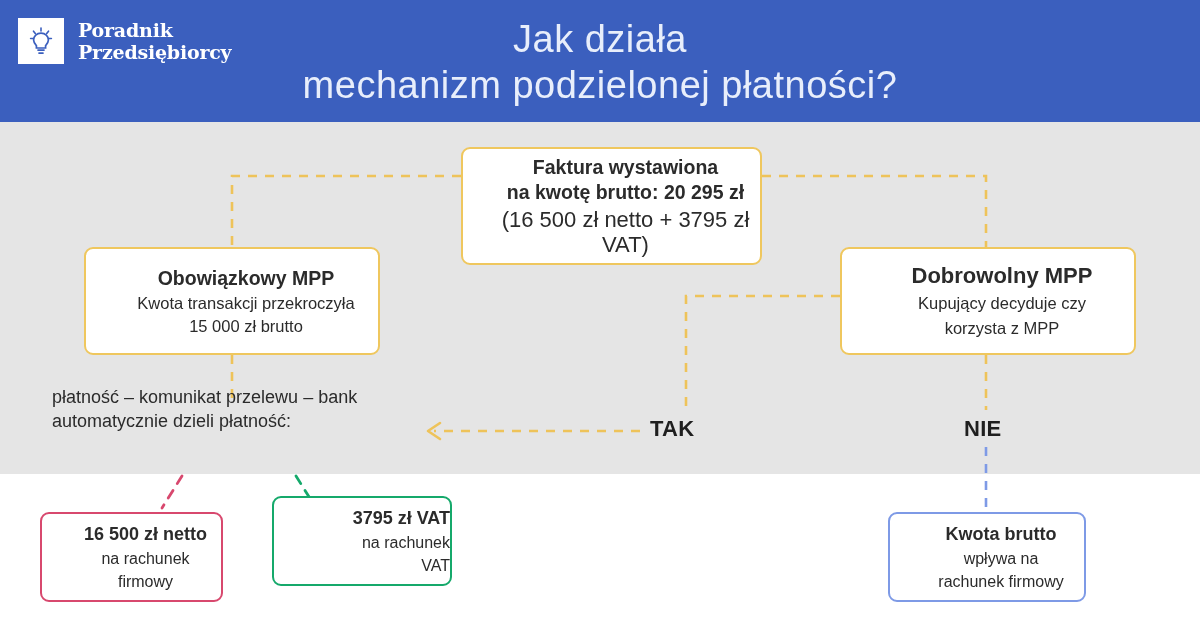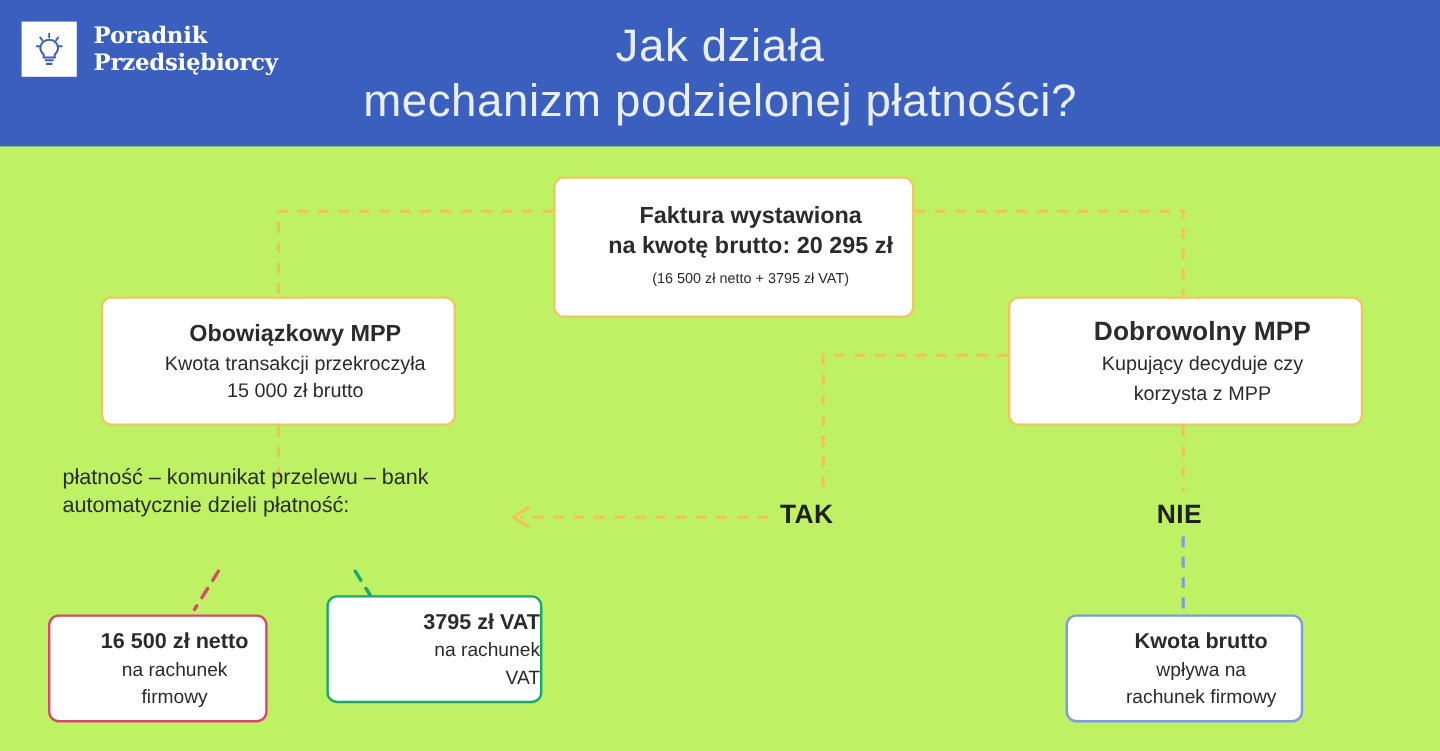--- a/index.html
+++ b/index.html
@@ -2,21 +2,21 @@
 <html><head>
 <meta charset="utf-8">
 <style>
   * { box-sizing: border-box; margin: 0; padding: 0; }
   html, body {
     width: 1200px; height: 626px;
     font-family: "Liberation Sans", sans-serif;
     background: #ffffff;
     overflow: hidden;
   }
-  #page { position: relative; width: 1200px; height: 626px; background: #bef264; }
+  #page { position: relative; width: 1200px; height: 474px; background: #e5e5e5; }
 
   
   .header {
     position: absolute; left: 0; top: 0; width: 1200px; height: 122px;
     background: #3b5fbe;
   }
   .logo-wrap {
     position: absolute; left: 18px; top: 18px;
     display: flex; align-items: center; gap: 14px;
   }
@@ -57,21 +57,21 @@
   }
   .box .bold { font-weight: bold; }
   .box .reg { font-weight: normal; }
 
   
   #box-invoice {
     left: 461px; top: 147px; width: 301px; height: 118px;
     border: 2.5px solid #efc75e;
   }
   #box-invoice .bold { font-size: 19.5px; line-height: 25px; }
-  #box-invoice .reg  { font-size: 12px; line-height: 25px; margin-top: 2px; }
+  #box-invoice .reg  { font-size: 22px; line-height: 25px; margin-top: 2px; }
 
   
   #box-oblig {
     left: 84px; top: 247px; width: 296px; height: 108px;
     border: 2.5px solid #efc75e;
   }
   #box-oblig .bold { font-size: 19.5px; line-height: 26px; }
   #box-oblig .reg  { font-size: 16.5px; line-height: 22px; margin-top: 1px; }
 
   

